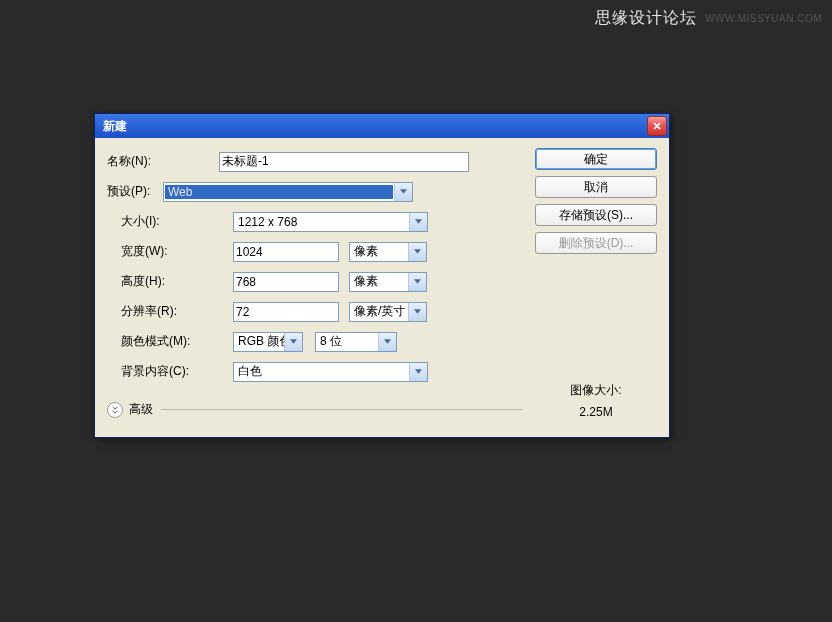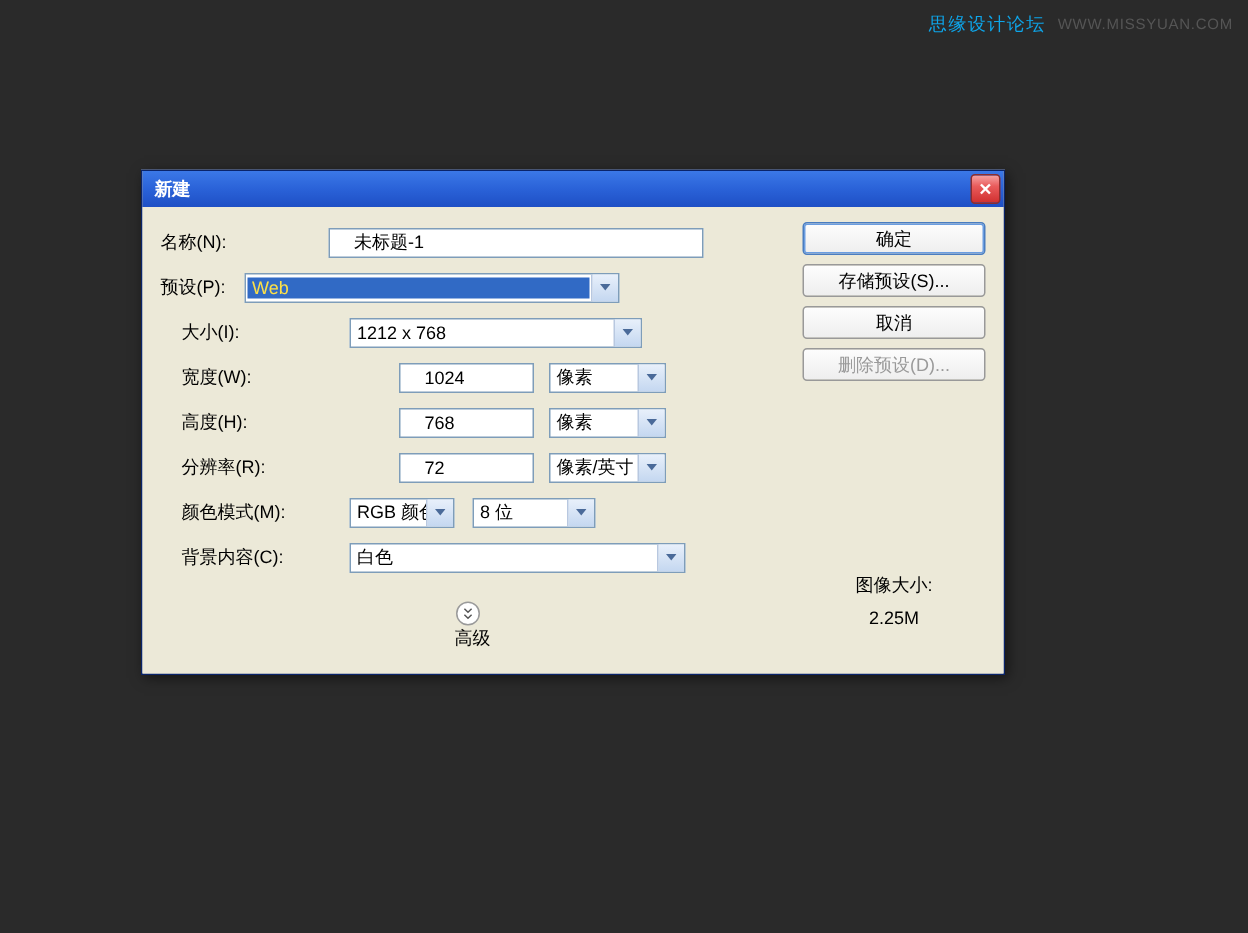--- a/index.html
+++ b/index.html
@@ -10,21 +10,21 @@
     }
     .watermark {
       position: absolute;
       top: 8px; right: 10px;
       color: #999;
       font-size: 11px;
       display: flex;
       align-items: center;
       gap: 8px;
     }
-    .watermark .cn { color: #0ea5e9; font-size: 12px; letter-spacing: 1px; }
+    .watermark .cn { color: #e5e5e5; font-size: 16px; letter-spacing: 1px; }
     .watermark .url { color: #555; font-size: 10px; letter-spacing: 0.5px; }
 
     .dialog {
       position: absolute;
       left: 94px; top: 113px;
       width: 576px;
       border: 1px solid #0a246a;
       background: #ece9d8;
       box-shadow: 2px 2px 8px rgba(0,0,0,0.5);
     }
@@ -74,24 +74,24 @@
       width: 112px;
       font-size: 12px;
       color: #000;
       padding-right: 6px;
     }
     .txt {
       height: 20px;
       border: 1px solid #7e9db9;
       background: #fff;
       font-size: 12px;
-      padding: 0 16px;
+      padding: 0 2px;
     }
     .name-input { width: 250px; }
-    .num-input { width: 90px; margin-left: 33px; }
+    .num-input { width: 106px; }
 
     .select {
       height: 20px;
       border: 1px solid #7e9db9;
       background: #fff;
       display: flex;
       align-items: center;
       font-size: 12px;
       position: relative;
     }
@@ -105,36 +105,35 @@
       width: 18px; height: 18px;
       background: linear-gradient(to bottom, #e8f0fb, #c4d7f0);
       border-left: 1px solid #b8c8e0;
       display: flex;
       align-items: center;
       justify-content: center;
     }
     .select .sel-btn svg { width: 7px; height: 5px; }
     .select.highlighted .sel-text {
       background: #316ac5;
-      color: #fde047;
+      color: #e5e5e5;
       margin: 1px;
       padding: 0 3px;
     }
     .preset-sel { width: 250px; }
     .size-sel { width: 195px; }
     .unit-sel { width: 78px; margin-left: 10px; }
     .mode-sel { width: 70px; }
     .bits-sel { width: 82px; margin-left: 12px; }
-    .bg-sel { width: 224px; }
+    .bg-sel { width: 195px; }
     .expand-row {
       display: flex;
       align-items: center;
       margin-top: 6px;
       font-size: 12px;
-      flex-direction: column;
     }
     .expand-toggle {
       width: 16px; height: 16px;
       border: 1px solid #9a9a9a;
       border-radius: 8px;
       background: #fff;
       display: flex;
       align-items: center;
       justify-content: center;
       margin-right: 6px;
@@ -304,22 +303,22 @@
           </span>
         </div>
         <span>高级</span>
         <div style="flex:1; border-top:1px solid #bbb; margin-left:8px;"></div>
       </div>
 
     </div>
 
     <div class="right">
       <button class="btn default">确定</button>
+      <button class="btn">取消</button>
       <button class="btn">存储预设(S)...</button>
-      <button class="btn">取消</button>
       <button class="btn disabled">删除预设(D)...</button>
 
       <div class="filesize">
         <div>图像大小:</div>
         <div>2.25M</div>
       </div>
     </div>
   </div>
 </div>
 

